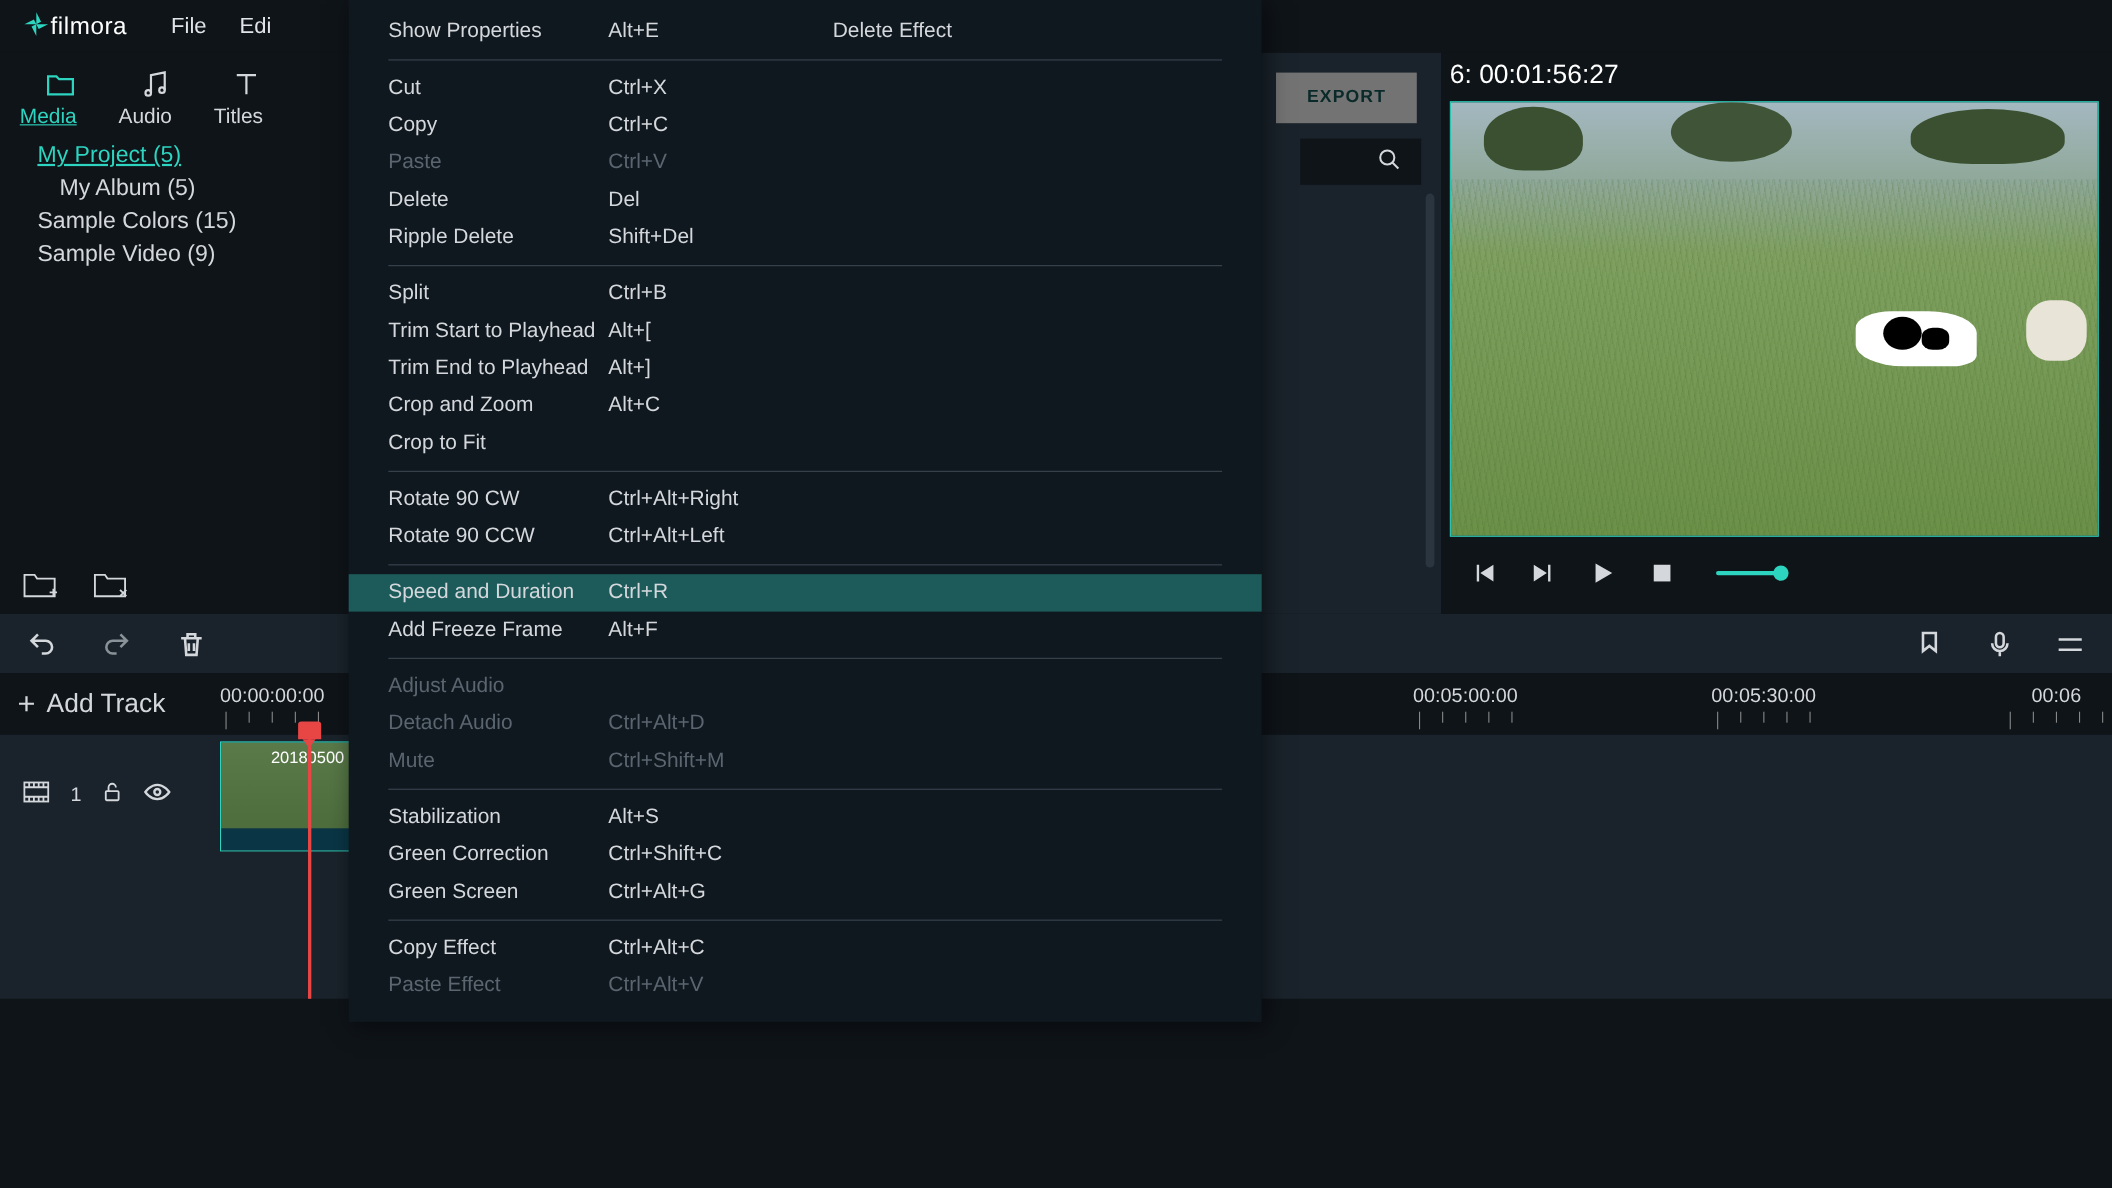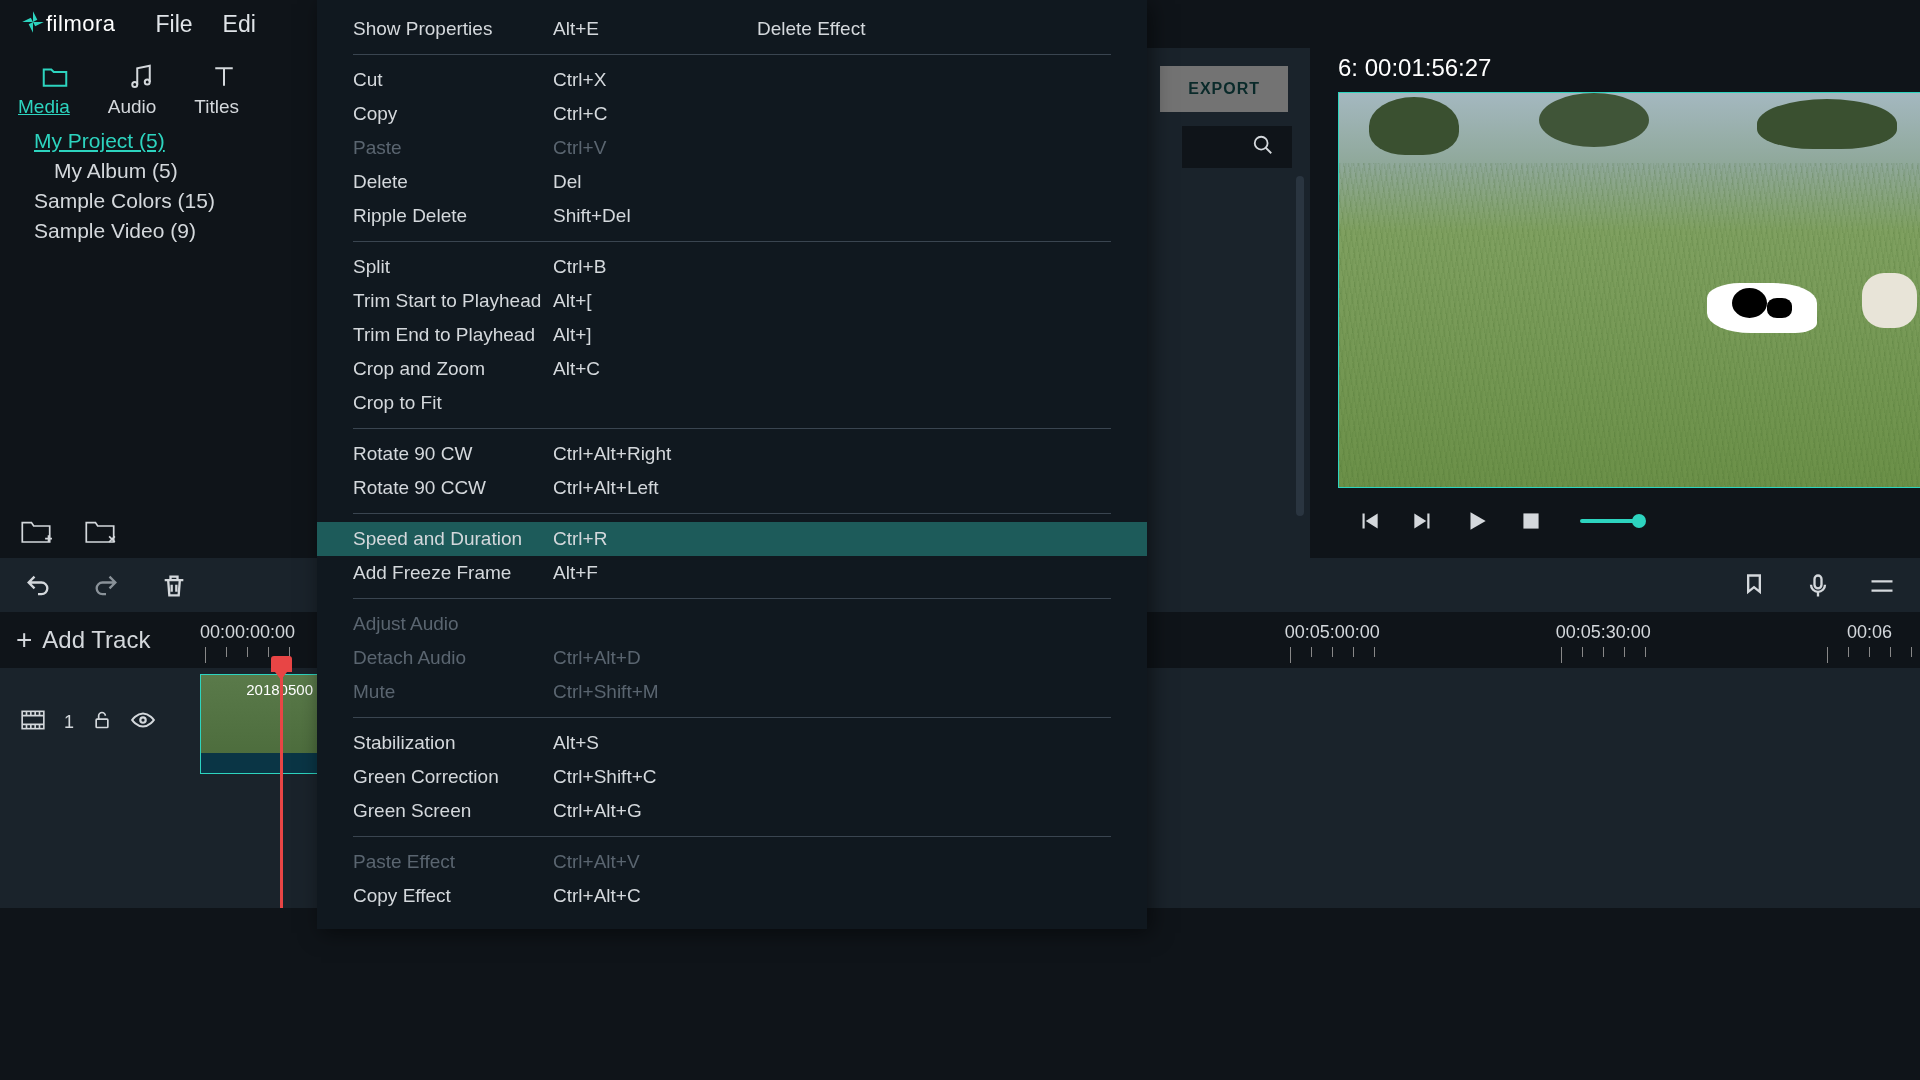--- a/index.html
+++ b/index.html
@@ -3,21 +3,21 @@
 <meta charset="utf-8">
 <style>
 * { margin: 0; padding: 0; box-sizing: border-box; font-family: -apple-system, BlinkMacSystemFont, "Segoe UI", Arial, sans-serif; }
 body { background: #0f1419; color: #d4d8dc; width: 1920px; height: 1080px; overflow: hidden; position: relative; }
 
 .top-bar { height: 48px; background: #0f1419; display: flex; align-items: center; padding: 0 20px; }
 .logo-area { display: flex; align-items: center; margin-right: 40px; }
 .logo-icon { width: 26px; height: 26px; }
 .logo-text { color: #fff; font-size: 22px; font-weight: 400; letter-spacing: 0.5px; }
 .menu-bar { display: flex; gap: 30px; }
-.menu-item { font-size: 23px; color: #e0e4e8; cursor: pointer; }
+.menu-item { font-size: 20px; color: #e0e4e8; cursor: pointer; }
 
 .middle { display: flex; height: 510px; }
 .left-panel { width: 317px; background: #0f1419; display: flex; flex-direction: column; }
 .tabs-row { display: flex; gap: 38px; padding: 14px 18px 0 18px; }
 .tab { display: flex; flex-direction: column; align-items: flex-end; gap: 4px; cursor: pointer; }
 .tab-icon { width: 30px; height: 30px; display: flex; align-items: center; justify-content: center; }
 .tab-label { font-size: 19px; color: #d4d8dc; }
 .tab.active .tab-label { color: #2dd4bf; text-decoration: underline; }
 .tab.active svg { stroke: #2dd4bf; }
 
@@ -28,21 +28,21 @@
 .bottom-icons { margin-top: auto; padding: 14px 20px; display: flex; gap: 32px; }
 .folder-btn { width: 32px; height: 26px; cursor: pointer; }
 
 .center-panel { flex: 1; background: #1a232b; position: relative; }
 .export-wrap { position: absolute; right: 22px; top: 18px; }
 .export-btn { background: #737373; color: #0a2a2a; border: none; padding: 14px 28px; font-size: 16px; font-weight: 700; letter-spacing: 1px; cursor: pointer; }
 .search-wrap { position: absolute; right: 18px; top: 78px; width: 110px; height: 42px; background: #0f1419; display: flex; align-items: center; justify-content: flex-end; padding-right: 18px; }
 .search-icon { width: 22px; height: 22px; }
 .scrollbar-v { position: absolute; right: 6px; top: 128px; width: 8px; height: 340px; background: #2a3540; border-radius: 4px; }
 
-.right-panel { width: 610px; background: #0f1419; display: flex; flex-direction: column; padding: 6px 0 0 28px; }
+.right-panel { width: 610px; background: #0f1419; display: flex; flex-direction: column; padding: 6px 0 0 8px; }
 .timecode-row { font-size: 24px; color: #fff; font-weight: 500; padding: 0 10px 10px 0; }
 .preview-box { width: 590px; height: 396px; background: linear-gradient(to bottom, #a4b8c0 0%, #8fa89a 18%, #7fa060 35%, #6b9048 100%); border: 1px solid #2dd4bf; position: relative; overflow: hidden; }
 .tree { position: absolute; top: 4px; left: 30px; width: 90px; height: 58px; background: #3a5030; border-radius: 50% 50% 40% 40%; }
 .tree2 { position: absolute; top: 0px; left: 200px; width: 110px; height: 54px; background: #405538; border-radius: 50%; }
 .tree3 { position: absolute; top: 6px; right: 30px; width: 140px; height: 50px; background: #3a5030; border-radius: 50% 50% 40% 40%; }
 .dog1 { position: absolute; top: 190px; right: 110px; width: 110px; height: 50px; background: #fff; border-radius: 30% 40% 20% 40%; }
 .dog1::before { content: ''; position: absolute; left: 25px; top: 5px; width: 35px; height: 30px; background: #000; border-radius: 50%; }
 .dog1::after { content: ''; position: absolute; left: 60px; top: 15px; width: 25px; height: 20px; background: #000; border-radius: 40%; }
 .dog2 { position: absolute; top: 180px; right: 10px; width: 55px; height: 55px; background: #e8e4d8; border-radius: 40%; }
 .grass-texture { position: absolute; top: 70px; left: 0; right: 0; bottom: 0; background: repeating-linear-gradient(80deg, rgba(50,90,30,0.15) 0px, transparent 2px, transparent 5px), repeating-linear-gradient(100deg, rgba(60,100,35,0.12) 0px, transparent 3px, transparent 6px); }
@@ -451,21 +451,21 @@
     </div>
     <div class="ctx-row">
       <span class="lbl">Green Correction</span>
       <span class="shortcut">Ctrl+Shift+C</span>
     </div>
     <div class="ctx-row">
       <span class="lbl">Green Screen</span>
       <span class="shortcut">Ctrl+Alt+G</span>
     </div>
     <div class="ctx-sep"></div>
+    <div class="ctx-row">
+      <span class="lbl">Copy Effect</span>
+      <span class="shortcut">Ctrl+Alt+C</span>
+    </div>
     <div class="ctx-row disabled">
       <span class="lbl">Paste Effect</span>
       <span class="shortcut">Ctrl+Alt+V</span>
     </div>
-    <div class="ctx-row">
-      <span class="lbl">Copy Effect</span>
-      <span class="shortcut">Ctrl+Alt+C</span>
-    </div>
   </div>
 
 </body></html>

